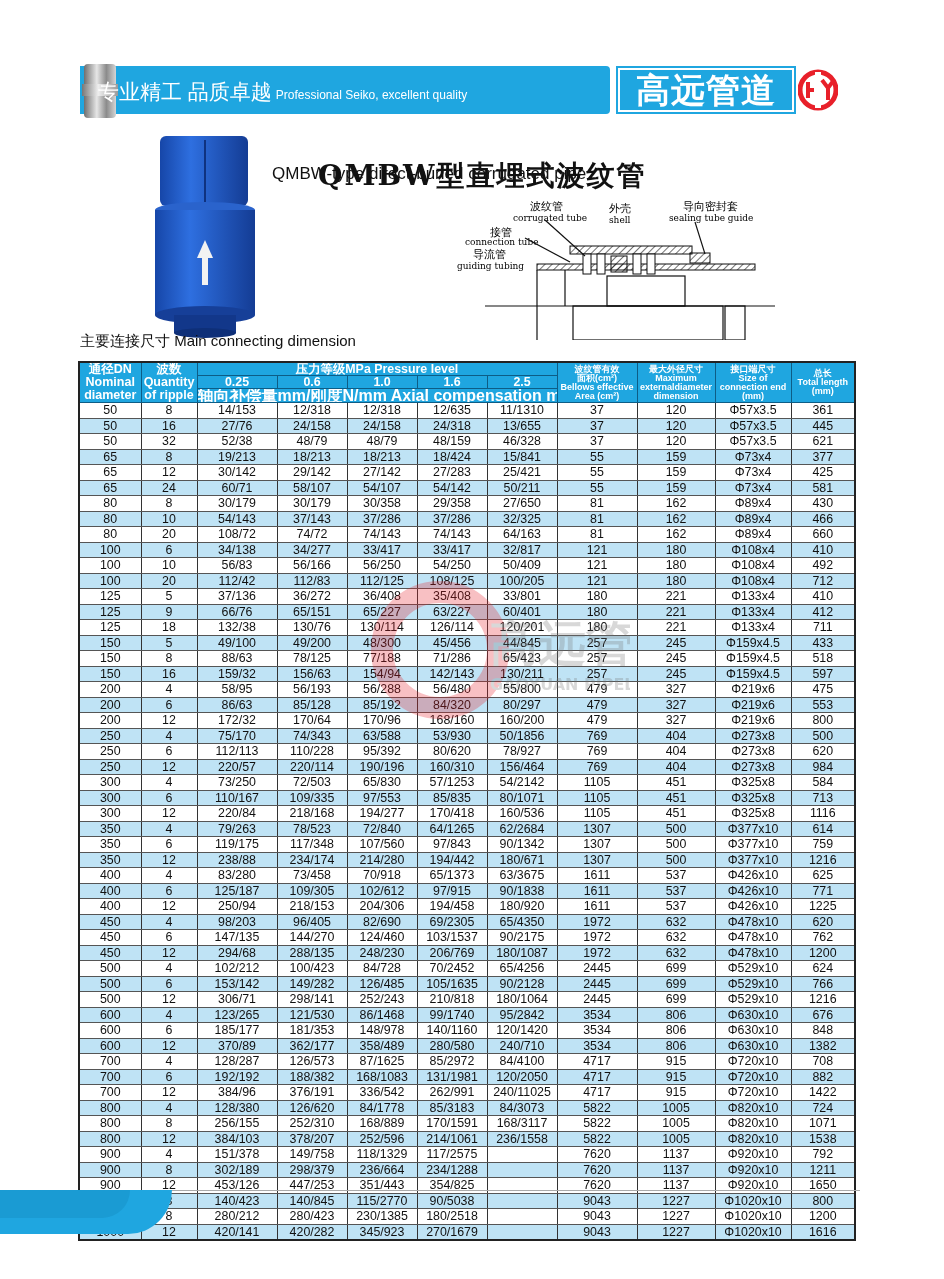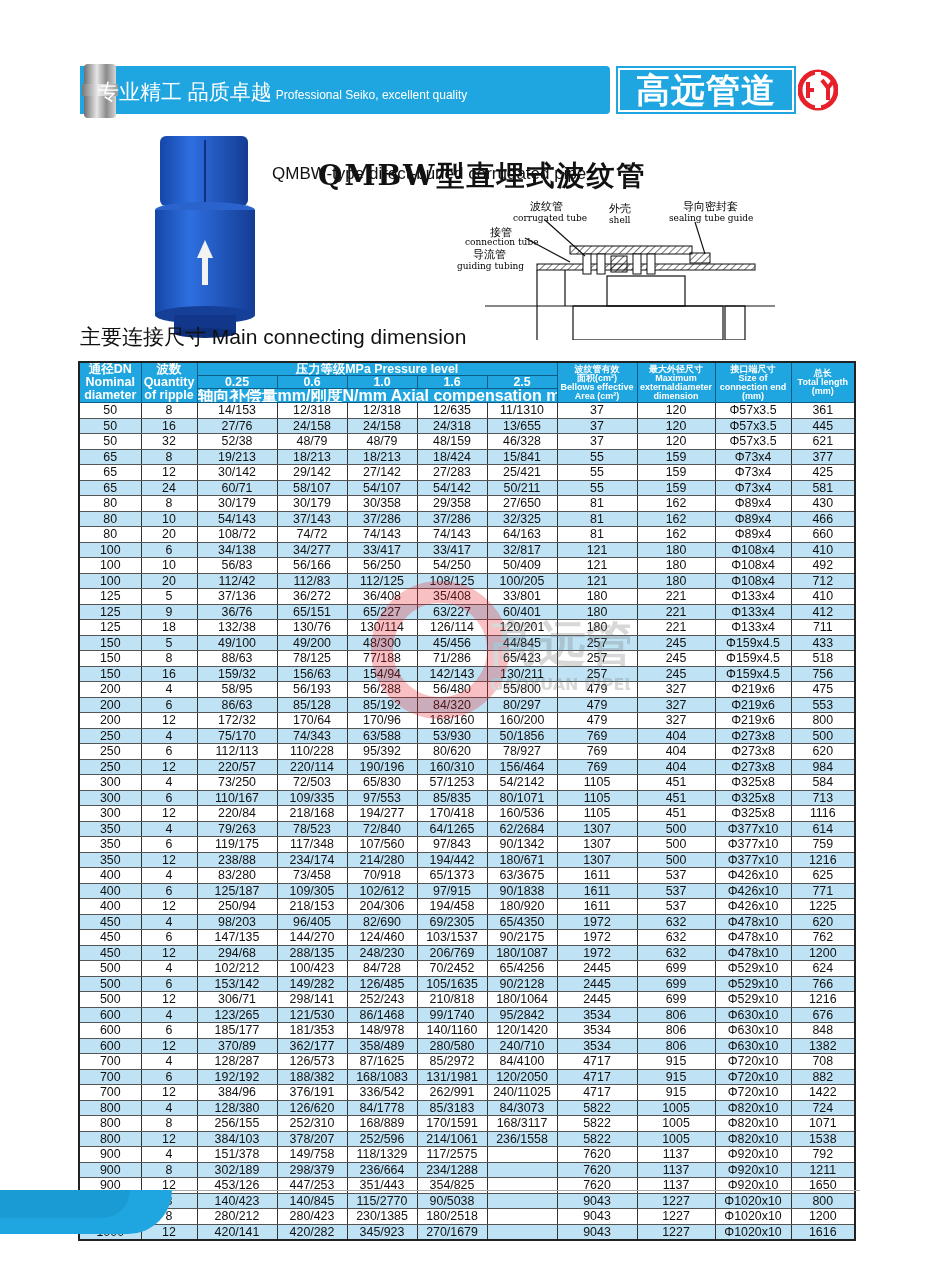--- a/index.html
+++ b/index.html
@@ -8,21 +8,21 @@
   .banner-text{position:absolute;left:98px;top:78px;color:#fff;font-size:21px;white-space:nowrap;}
   .banner-text .en{font-size:12px;margin-left:4px;}
   .fitting{position:absolute;left:84px;top:64px;width:32px;height:54px;border-radius:4px;background:linear-gradient(90deg,#6f6f6f,#e6e6e6 40%,#8b8b8b 70%,#d5d5d5);}
   .fitting::before{content:"";position:absolute;left:-2px;top:20px;width:36px;height:12px;background:linear-gradient(90deg,#777,#eee 45%,#999);}
   .brand{position:absolute;left:616px;top:66px;width:180px;height:48px;background:#1fa6e0;color:#fff;font-size:34px;font-weight:bold;line-height:48px;text-align:center;letter-spacing:1px;outline:2px solid #fff;outline-offset:-4px;}
   .brand-logo{position:absolute;left:798px;top:68px;width:40px;height:44px;}
   .product{position:absolute;left:150px;top:130px;width:110px;height:210px;}
   .title-cn{position:absolute;left:318px;top:140px;font-family:"DejaVu Serif","Liberation Serif",serif;font-weight:bold;font-size:28px;letter-spacing:2px;white-space:nowrap;margin-top:17px;}
   .title-en{position:absolute;left:272px;top:164px;font-size:17px;white-space:nowrap;}
   .diagram{position:absolute;left:455px;top:198px;width:320px;height:142px;}
-  .section{position:absolute;left:80px;top:323px;font-size:21px;white-space:nowrap;}
+  .section{position:absolute;left:80px;top:332px;font-size:15px;white-space:nowrap;}
   table{position:absolute;left:78px;top:361px;width:776px;border-collapse:collapse;table-layout:fixed;font-size:12.4px;border:2px solid #222;}
   th{background:#1fa6e0;color:#fff;font-weight:bold;border:1px solid #0d5d86;padding:0;line-height:11px;text-align:center;overflow:hidden;white-space:nowrap;}
   th.big{font-size:12.5px;line-height:13px;}
   th.tiny{font-size:9px;line-height:9px;}
   td{border-left:1px solid #333;border-right:1px solid #333;height:14.5px;padding:0;text-align:center;line-height:14px;white-space:nowrap;overflow:hidden;border-bottom:1px solid #555;}
   tr.alt td{background:#bfe3f5;}
   .watermark{position:absolute;left:370px;top:580px;width:260px;height:140px;pointer-events:none;opacity:.28;}
   .page-tab{position:absolute;left:0;top:1190px;width:172px;height:44px;background:#1fa6e0;border-radius:0 0 60px 0;}
   .page-tab::after{content:"";position:absolute;left:0;top:0;width:130px;height:28px;background:#1690c6;opacity:.5;border-radius:0 0 100px 0;}
   .page-num{position:absolute;left:74px;top:1192px;color:#fff;font-size:34px;z-index:2;margin-top:41px;}
@@ -335,21 +335,21 @@
         <td>35/408</td>
         <td>33/801</td>
         <td>180</td>
         <td>221</td>
         <td>Φ133x4</td>
         <td>410</td>
       </tr>
       <tr class="alt">
         <td>125</td>
         <td>9</td>
-        <td>36/76</td>
+        <td>66/76</td>
         <td>65/151</td>
         <td>65/227</td>
         <td>63/227</td>
         <td>60/401</td>
         <td>180</td>
         <td>221</td>
         <td>Φ133x4</td>
         <td>412</td>
       </tr>
       <tr>
@@ -395,21 +395,21 @@
         <td>150</td>
         <td>16</td>
         <td>159/32</td>
         <td>156/63</td>
         <td>154/94</td>
         <td>142/143</td>
         <td>130/211</td>
         <td>257</td>
         <td>245</td>
         <td>Φ159x4.5</td>
-        <td>756</td>
+        <td>597</td>
       </tr>
       <tr>
         <td>200</td>
         <td>4</td>
         <td>58/95</td>
         <td>56/193</td>
         <td>56/288</td>
         <td>56/480</td>
         <td>55/800</td>
         <td>479</td>

